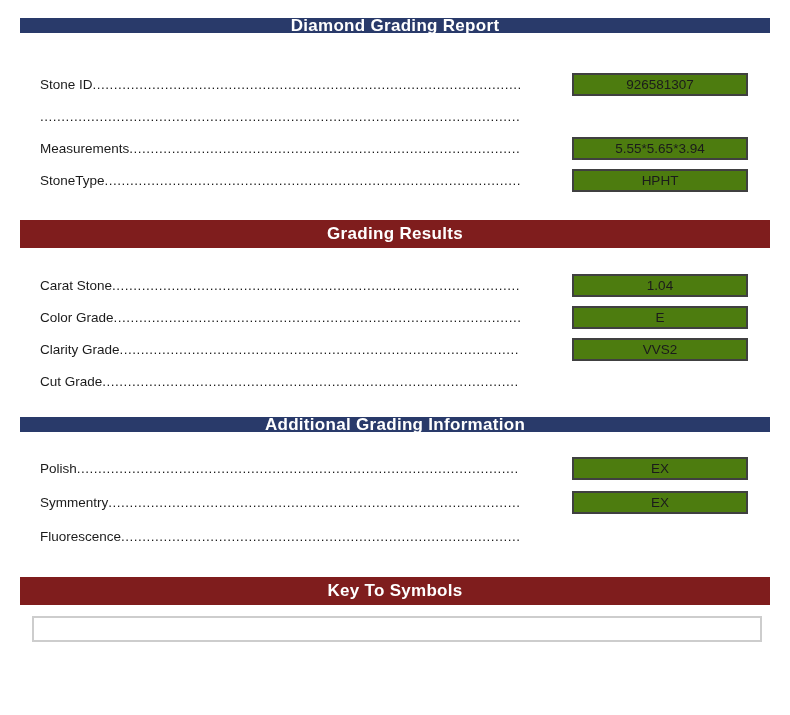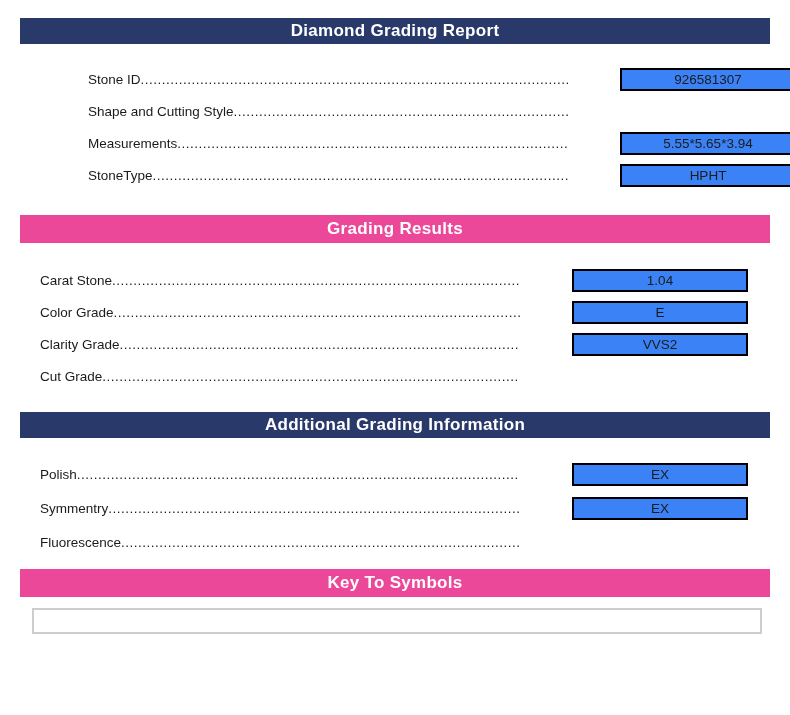--- a/index.html
+++ b/index.html
@@ -8,59 +8,59 @@
     font-family: "Liberation Sans", sans-serif;
     color: #1b1b1b;
     overflow: hidden;
   }
   .page { width: 790px; height: 715px; display: flex; flex-direction: column; }
   #sections { display: flex; flex-direction: column; }
   section { display: flex; flex-direction: column; }
 
   .section-header {
     margin-left: 20px; margin-right: 20px;
-    height: 26px;
+    height: 15px;
     display: flex; align-items: center; justify-content: center;
   }
   .section-header.navy { background: #293a6a; }
-  .section-header.gray { background: #ec4899; height: 28px; }
+  .section-header.gray { background: #7f1d1d; height: 28px; }
   .section-title {
     color: #ffffff; font-weight: bold; font-size: 17px; letter-spacing: 0.3px;
   }
 
   .section-rows { display: flex; flex-direction: column; }
 
   .row { position: relative; height: 23px; margin-bottom: 9px; }
   .row-label-wrap {
     position: absolute; left: 40px; top: 0;
     width: 480px; height: 23px; line-height: 23px;
     display: flex; align-items: baseline;
     overflow: hidden; white-space: nowrap;
     font-size: 13.5px;
   }
   .label { flex: none; }
   .dots { flex: 1 1 auto; min-width: 0; overflow: hidden; letter-spacing: 0.5px; }
   .value-box {
     position: absolute; left: 572px; top: 0;
     width: 176px; height: 23px;
     box-sizing: border-box;
-    border: 2px solid #000000; background: #3b82f6;
+    border: 2px solid #404040; background: #4d7c0f;
     display: flex; align-items: center; justify-content: center;
     font-size: 13.5px;
   }
 
   
   #report .section-header { margin-top: 18px; }
-  #report .section-rows { margin-top: 24px; padding-left: 48px; }
+  #report .section-rows { margin-top: 40px; }
   #grading-results .section-header { margin-top: 19px; }
   #grading-results .section-rows { margin-top: 26px; }
   #additional .section-header { margin-top: 15px; }
   #additional .section-rows { margin-top: 25px; text-decoration: underline; }
   #additional .row { margin-bottom: 11px; }
-  #key-to-symbols .section-header { margin-top: 4px; }
+  #key-to-symbols .section-header { margin-top: 18px; }
 
   .note-box {
     margin: 11px 0 0 32px;
     width: 730px; height: 26px;
     box-sizing: border-box;
     border: 2px solid #cdcdcd; background: #ffffff;
   }
 </style>
 </head>
 <body>
@@ -77,21 +77,20 @@
       <span class="label">Stone ID</span>
       <span class="dots">............................................................................................................................................................................................................................................................................................................</span>
     </div>
     <div class="value-box">
       <span class="value">926581307</span>
     </div>
   </div>
 
   <div class="row">
     <div class="row-label-wrap">
-      <span class="label">Shape and Cutting Style</span>
       <span class="dots">............................................................................................................................................................................................................................................................................................................</span>
     </div>
   </div>
 
   <div class="row">
     <div class="row-label-wrap">
       <span class="label">Measurements</span>
       <span class="dots">............................................................................................................................................................................................................................................................................................................</span>
     </div>
     <div class="value-box">

